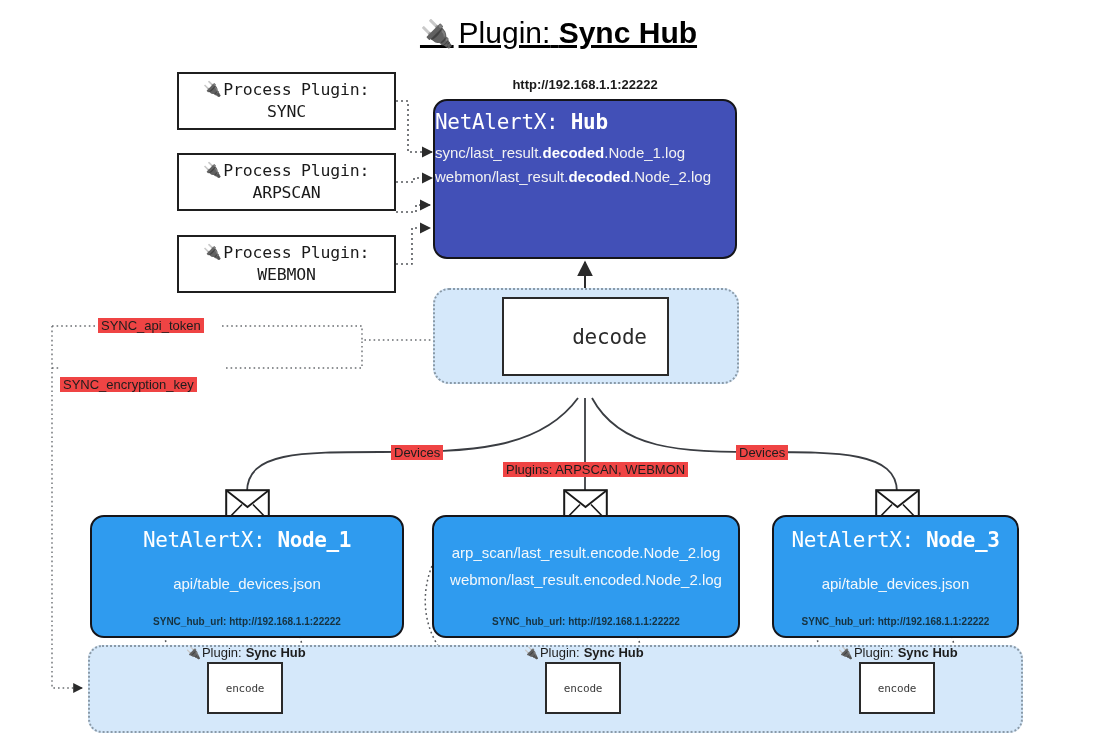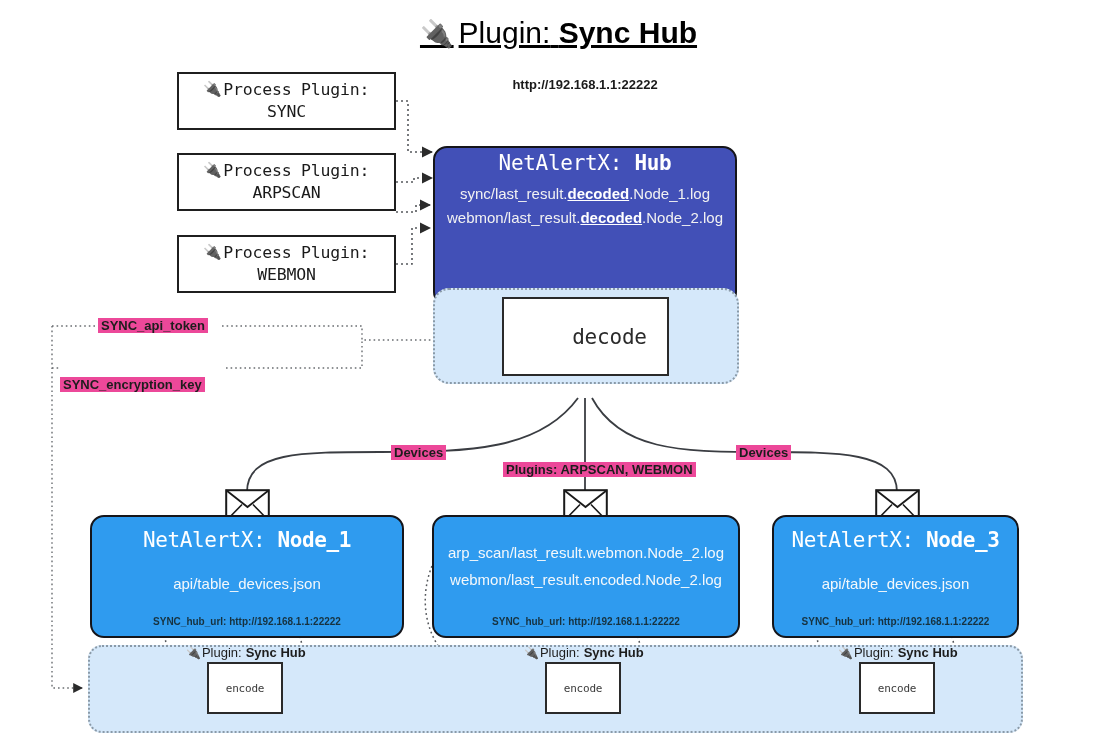--- a/index.html
+++ b/index.html
@@ -70,39 +70,37 @@
     text-align: center;
     white-space: nowrap;
   }
   #hub-box {
     background: #4250b7;
     border: 2px solid #15151a;
     border-radius: 14px;
     color: #ffffff;
     display: flex;
     flex-direction: column;
-    align-items: center;
-    padding-top: 3px;
-    margin-top: 47px;
+    padding-top: 9px;
   }
   #hub-box .hub-title {
     font-family: "DejaVu Sans Mono", monospace;
     font-size: 21px;
     letter-spacing: -0.3px;
     margin-bottom: 7px;
     white-space: nowrap;
   }
   #hub-box .hub-title b { font-weight: bold; }
   #hub-box .hub-line {
     font-size: 15px;
     line-height: 1.62;
     white-space: nowrap;
     color: #f2f2f2;
   }
-  #hub-box .hub-line b { font-weight: bold; color: #ffffff; text-decoration: underline; }
+  #hub-box .hub-line b { font-weight: bold; color: #ffffff; }
 
   
   .blue-zone {
     background: #d5e8fa;
     border: 2px dotted #8a9aa8;
     border-radius: 14px;
   }
   #decode-zone { border-radius: 16px; }
   #bottom-zone { border-radius: 14px; }
 
@@ -169,25 +167,24 @@
     color: #17323f;
     margin-bottom: 9px;
     white-space: nowrap;
   }
 
   
   .edge-label {
     position: absolute;
     font-size: 13px;
     color: #1d1d1d;
-    background: #ec4899;
+    background: #ef4444;
     white-space: nowrap;
     padding: 0 3px;
     text-align: center;
-    font-weight: bold;
   }
 
   
   .envelope { position: absolute; }
 </style>
 </head>
 <body>
 
 <div id="canvas">
 
@@ -324,21 +321,21 @@
       <b>Node_1</b>
     </div>
     <div class="node-lines">
       <div class="node-line">api/table_devices.json</div>
     </div>
     <div class="node-foot">SYNC_hub_url: http://192.168.1.1:22222</div>
   </div>
 
   <div class="node-box" style="left:432px; top:515px; width:308px; height:123px;">
     <div class="node-lines">
-      <div class="node-line">arp_scan/last_result.webmon.Node_2.log</div>
+      <div class="node-line">arp_scan/last_result.encode.Node_2.log</div>
       <div class="node-line">webmon/last_result.encoded.Node_2.log</div>
     </div>
     <div class="node-foot">SYNC_hub_url: http://192.168.1.1:22222</div>
   </div>
 
   <div class="node-box" style="left:772px; top:515px; width:247px; height:123px;">
     <div class="node-title">
       <span>NetAlertX:</span>
       <b>Node_3</b>
     </div>

